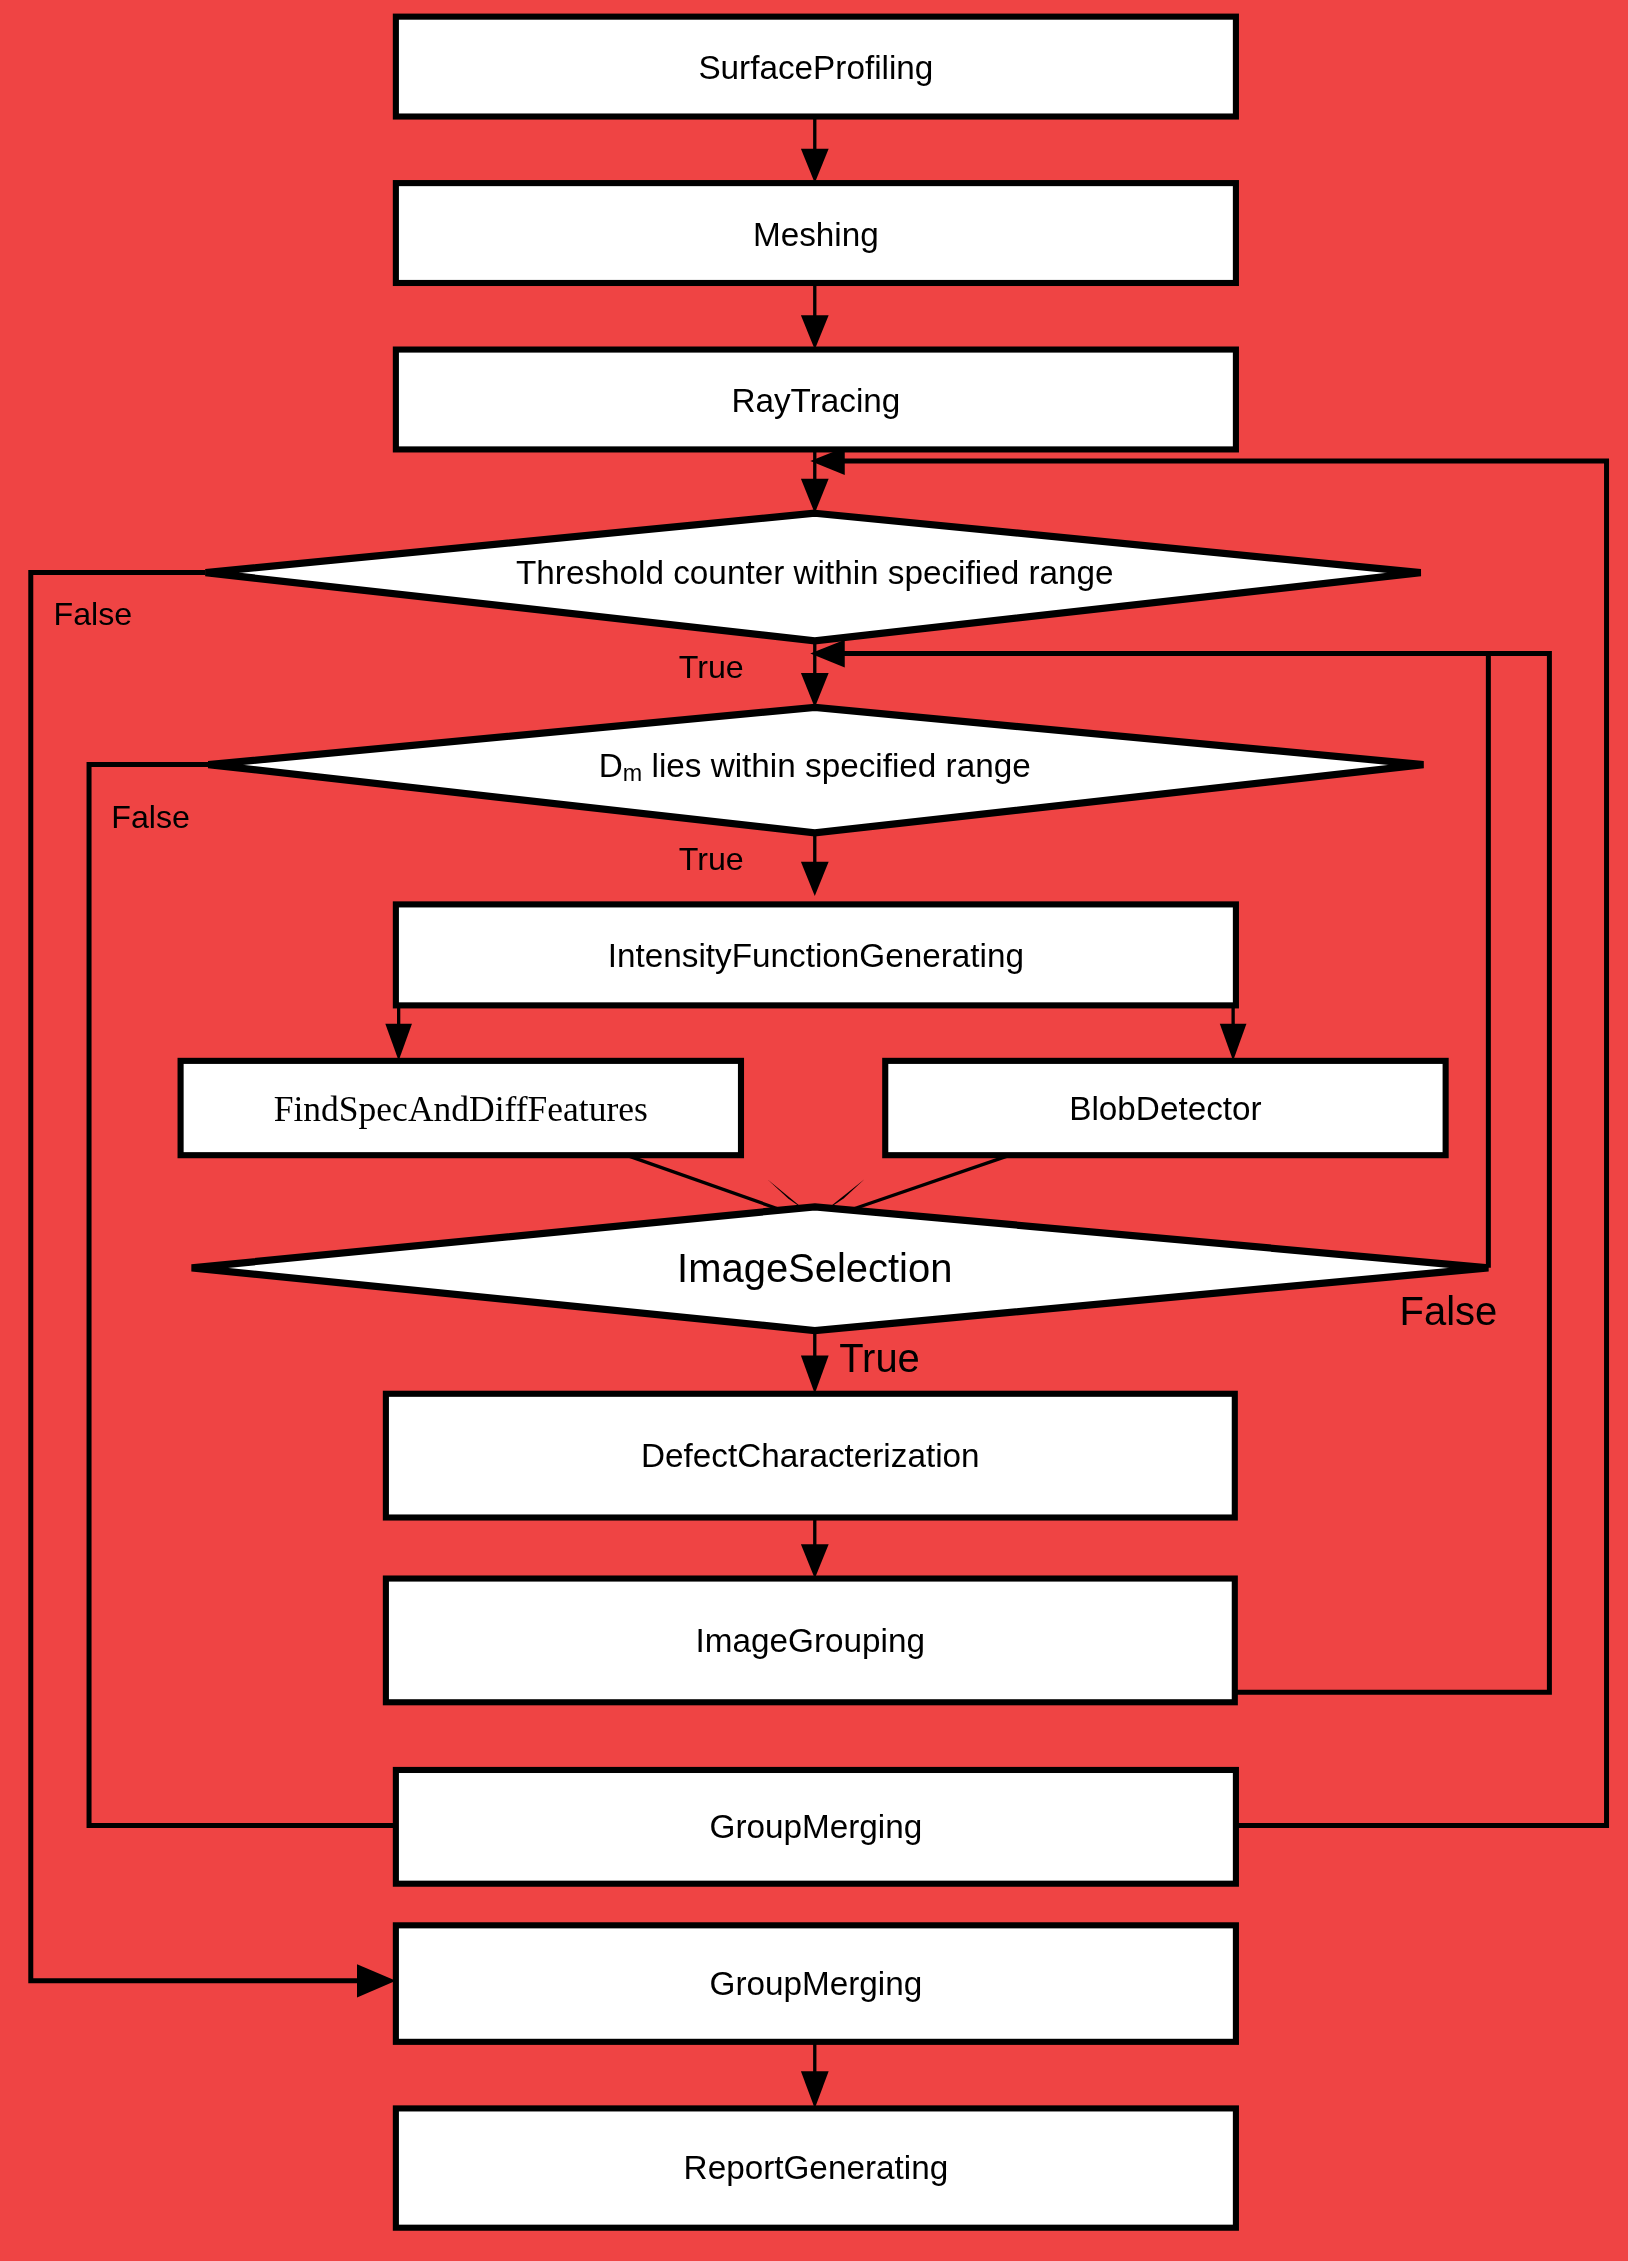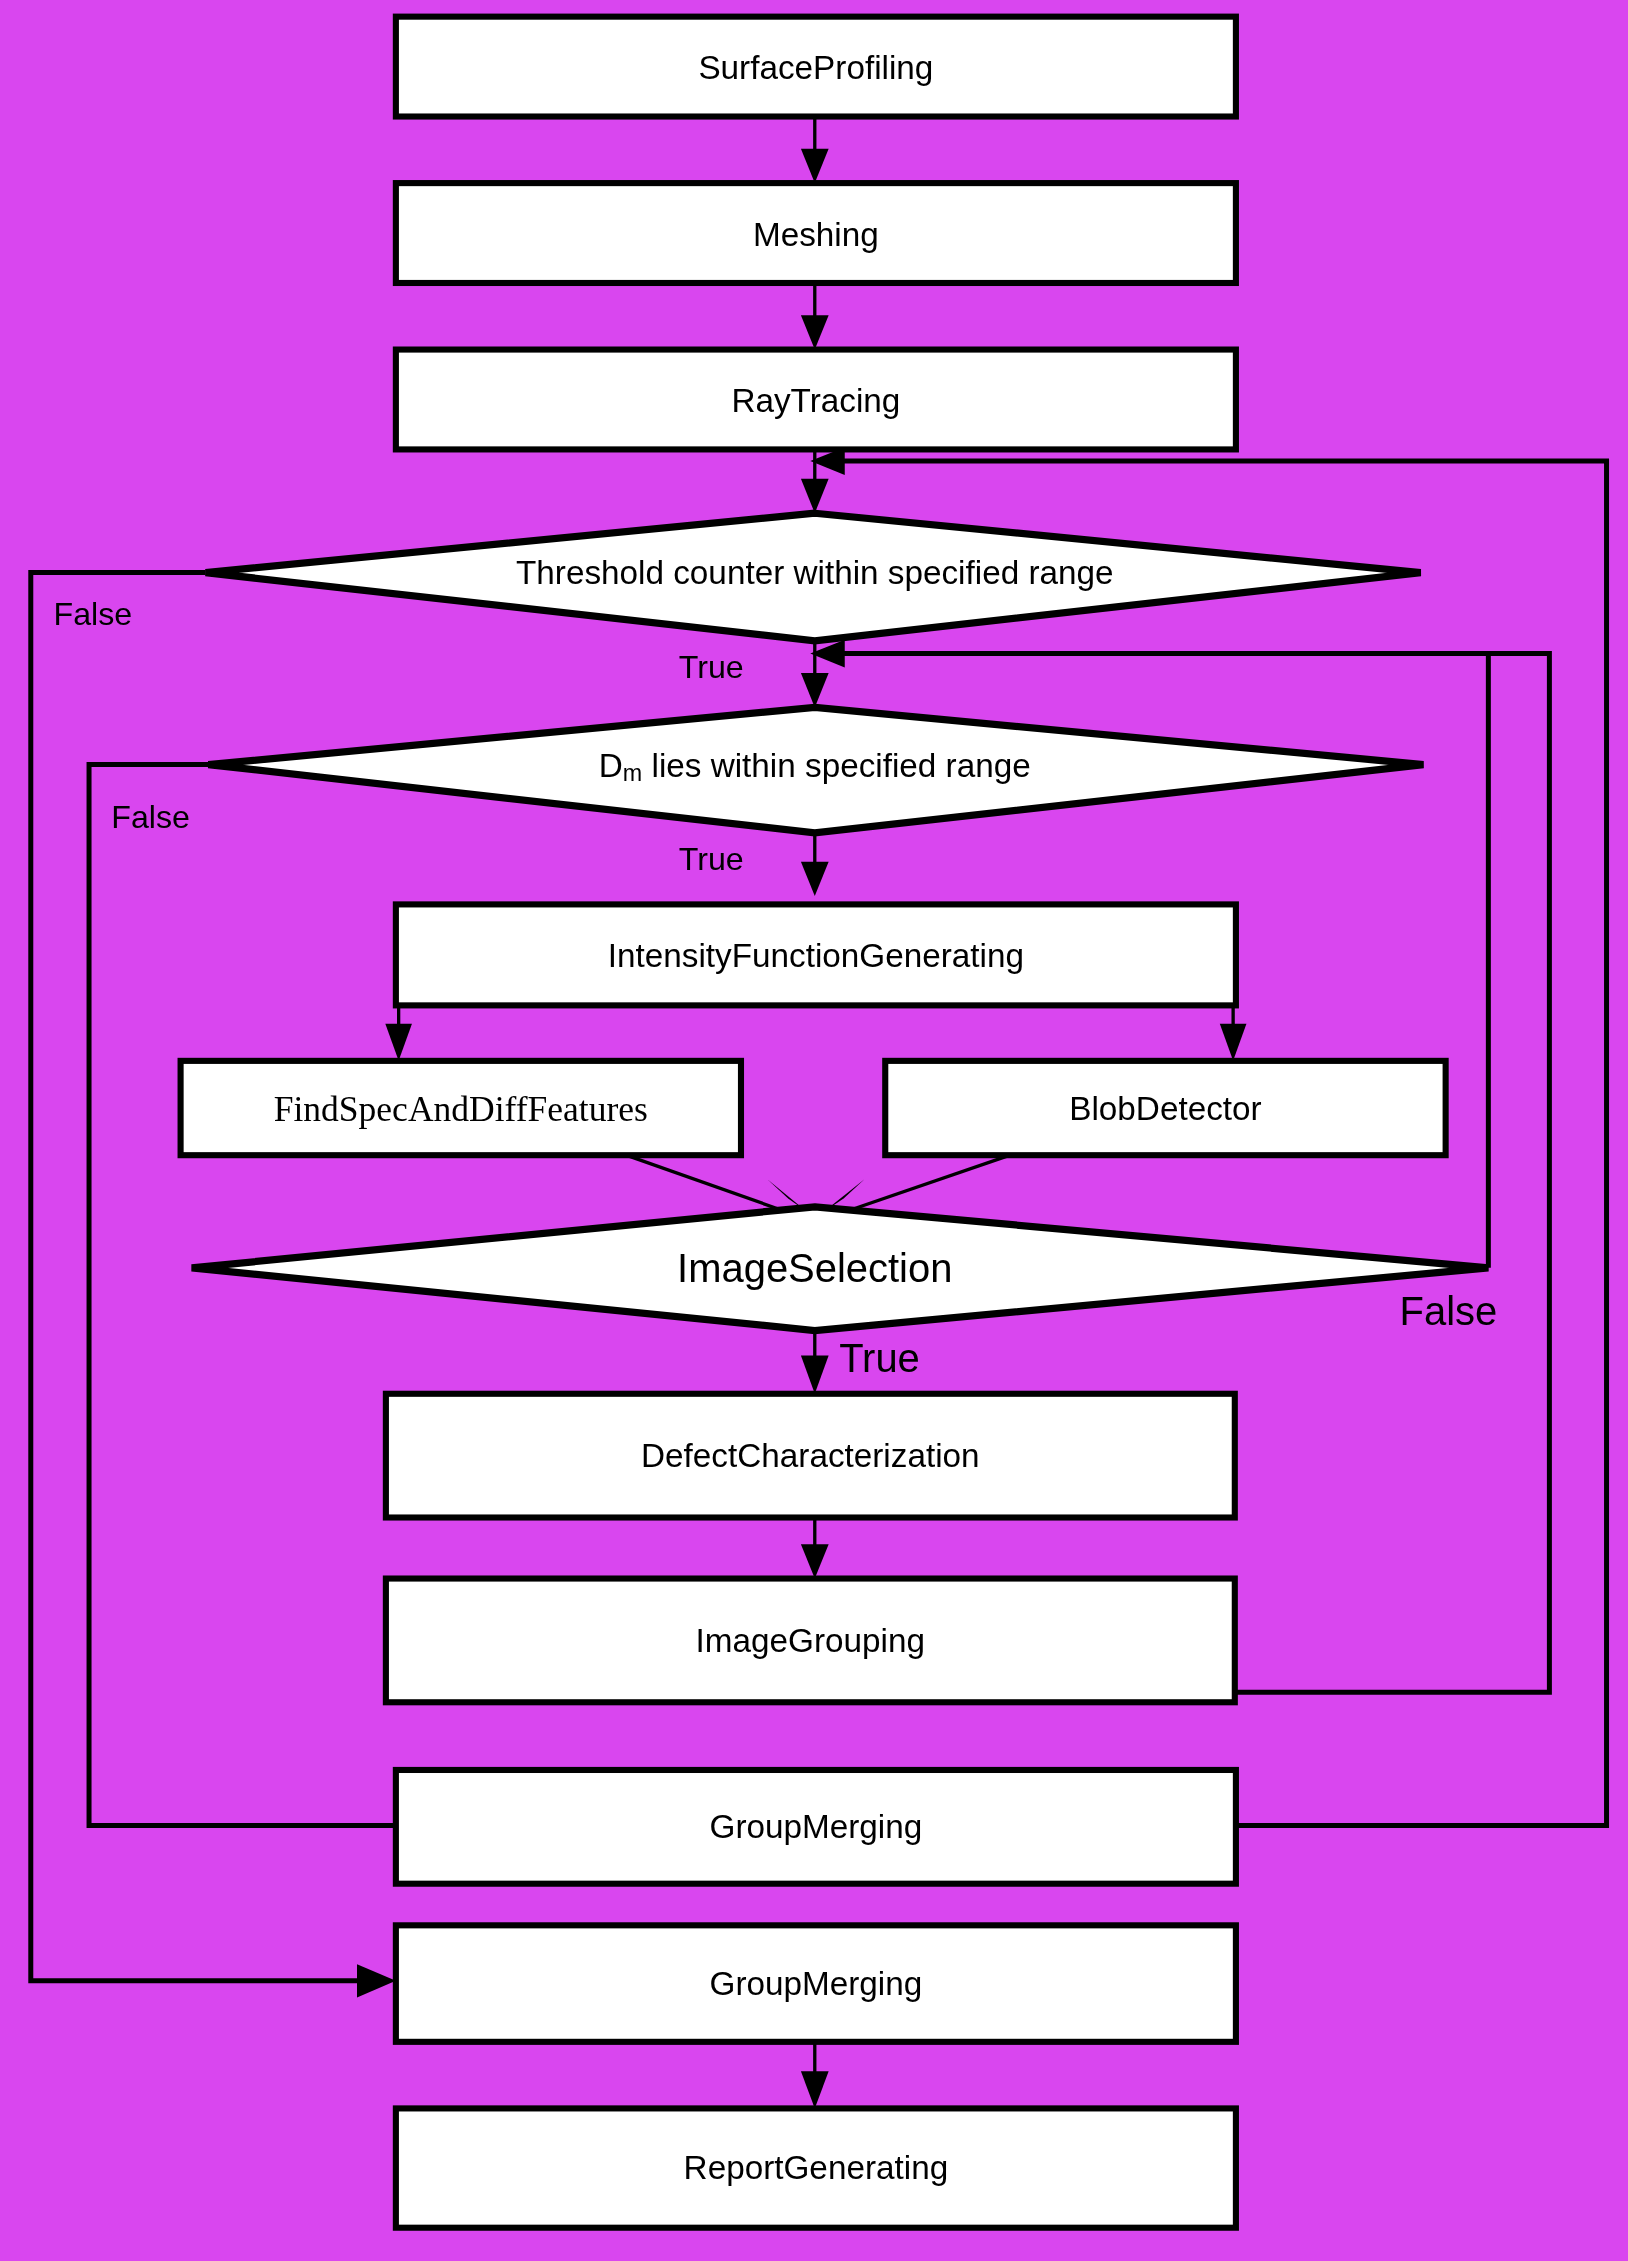--- a/index.html
+++ b/index.html
@@ -4,21 +4,21 @@
 <style>
   html, body {
     margin: 0;
     padding: 0;
     background: #ffffff;
   }
   #canvas {
     position: relative;
     width: 1629px;
     height: 2261px;
-    background: #d946ef;
+    background: #ef4444;
     overflow: hidden;
   }
   svg.flow {
     display: block;
     width: 1629px;
     height: 2261px;
   }
   .node-rect {
     fill: #ffffff;
     stroke: #000000;

